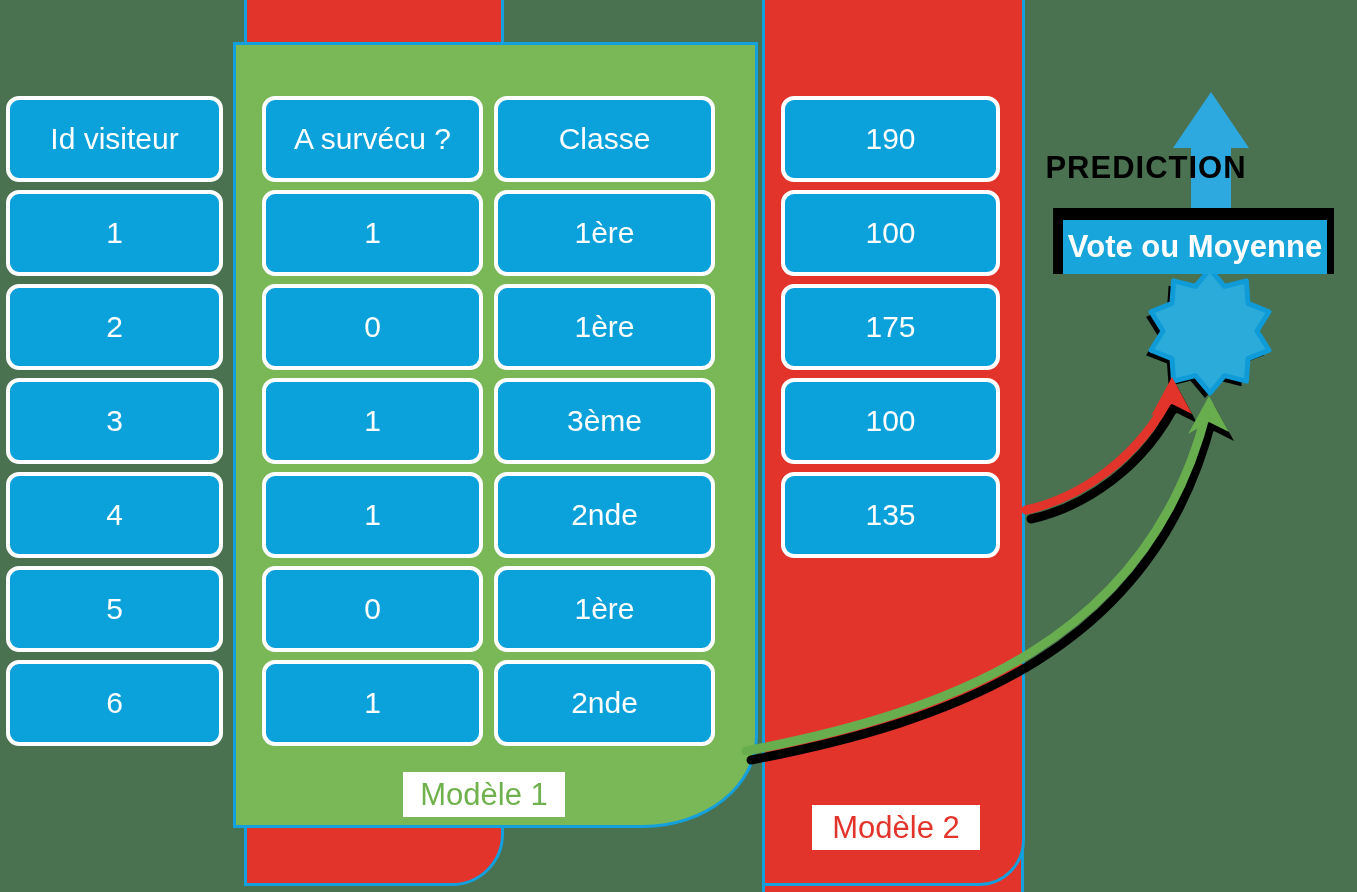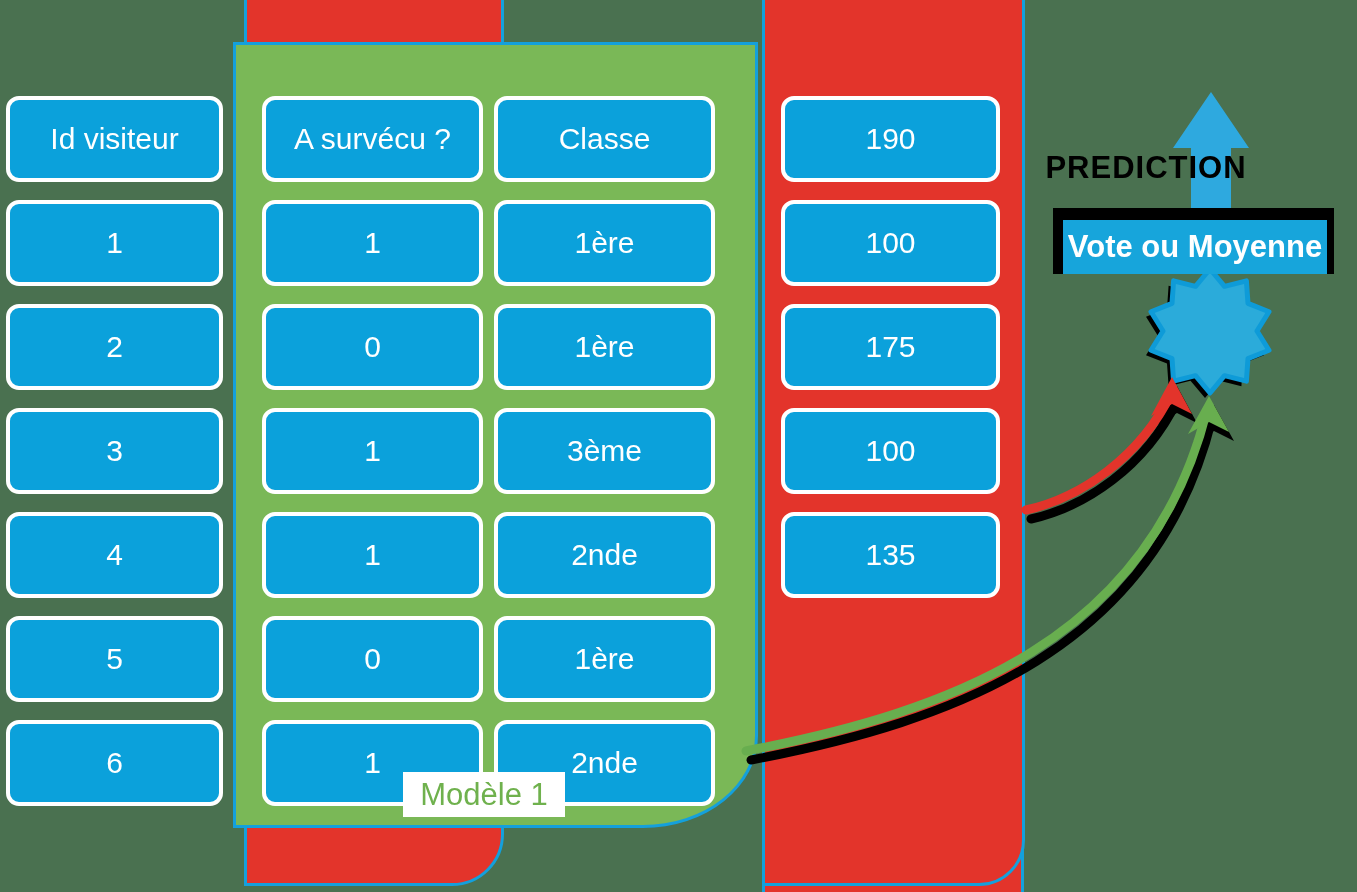--- a/index.html
+++ b/index.html
@@ -23,21 +23,21 @@
     left:233px;top:42px;width:525px;height:786px;
     background:#7AB857;border:3px solid #14A0DC;
     border-bottom-right-radius:115px 92px;
   }
   .red-panel{
     left:762px;top:-8px;width:263px;height:894px;
     background:#E3342B;border:3px solid #14A0DC;
     border-radius:0 0 46px 0;
   }
   
-  .col{position:absolute;top:96px;display:flex;flex-direction:column;gap:18px;}
+  .col{position:absolute;top:96px;display:flex;flex-direction:column;gap:8px;}
   .cell{
     box-sizing:border-box;height:86px;
     background:#0BA1DB;border:4px solid #ffffff;border-radius:13px;
     color:#ffffff;font-size:30px;
     display:flex;align-items:center;justify-content:center;
     white-space:pre;
   }
   
   .model-label{
     position:absolute;background:#ffffff;font-size:31px;
@@ -101,20 +101,21 @@
     </div>
   <div class="col" style="left:781px;width:219px">
       <div class="cell">190</div>
       <div class="cell">100</div>
       <div class="cell">175</div>
       <div class="cell">100</div>
       <div class="cell">135</div>
     </div>
 
   <div class="model-label model1-label">Modèle 1</div>
+  <div class="model-label model2-label">Modèle 2</div>
 
   <svg width="1357" height="892">
     <polygon points="1211,92 1249,148 1231,148 1231,216 1191,216 1191,148 1173,148" fill="#2EA9DF"></polygon>
   </svg>
 
   <div class="prediction-text">PREDICTION</div>
 
   <svg width="1357" height="892">
     <polygon points="1205,274 1219.5,291.3 1241.4,285.8 1243,308.4 1264,316.8 1252,336 1264,355.2 1243,363.6 1241.4,386.2 1219.5,380.7 1205,398 1190.5,380.7 1168.6,386.2 1167,363.6 1146,355.2 1158,336 1146,316.8 1167,308.4 1168.6,285.8 1190.5,291.3" fill="#000" transform="translate(0,0)"></polygon>
     <polygon points="1210,269 1224.5,286.3 1246.4,280.8 1248,303.4 1269,311.8 1257,331 1269,350.2 1248,358.6 1246.4,381.2 1224.5,375.7 1210,393 1195.5,375.7 1173.6,381.2 1172,358.6 1151,350.2 1163,331 1151,311.8 1172,303.4 1173.6,280.8 1195.5,286.3" fill="#2BABDA" stroke="#0E9BD8" stroke-width="5" stroke-linejoin="round"></polygon>

